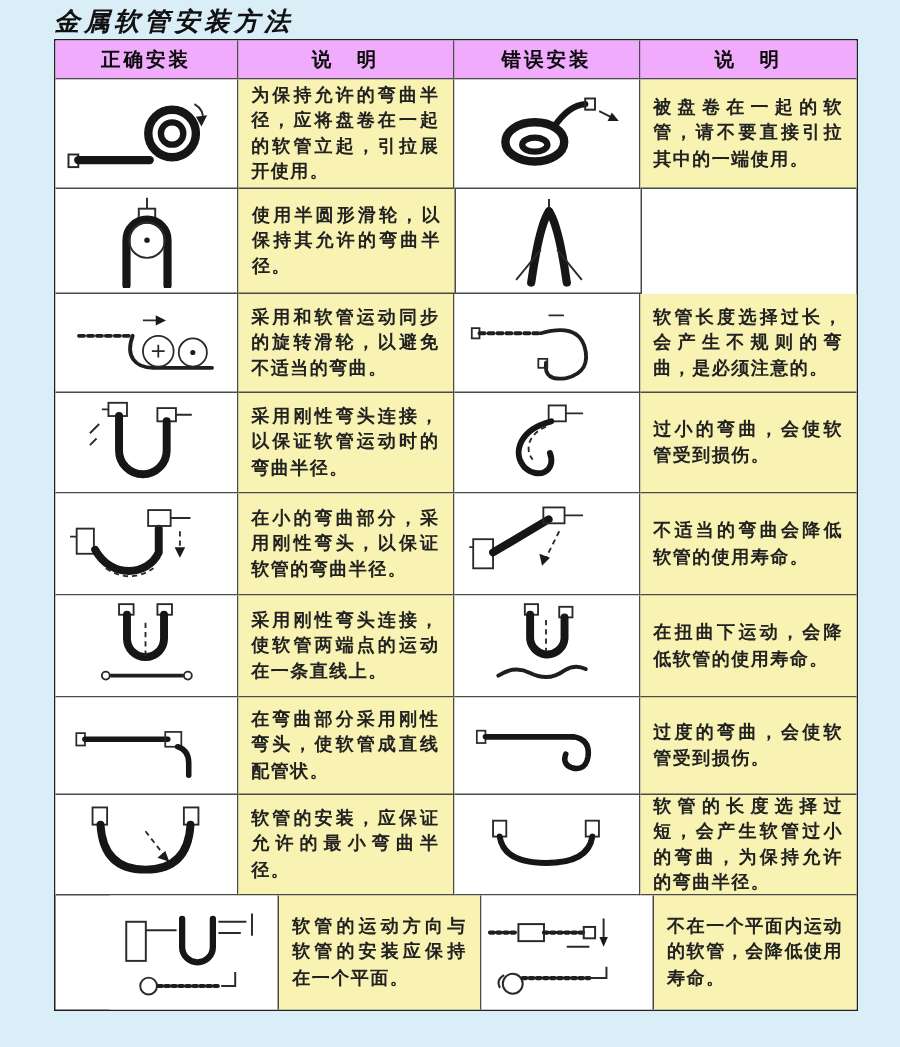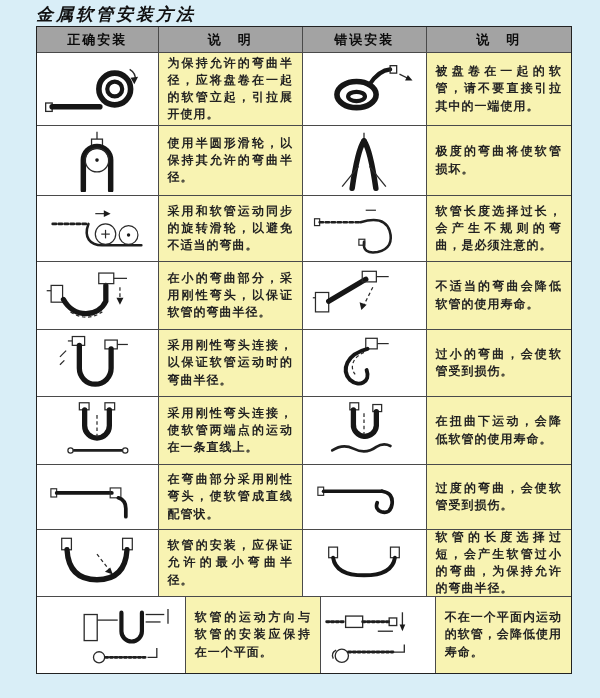--- a/index.html
+++ b/index.html
@@ -30,21 +30,21 @@
     border-right:1px solid #4a4a4a;
     border-bottom:1px solid #4a4a4a;
     overflow:hidden;
   }
   .c1{width:122px;}
   .c2{width:145px;}
   .c3{width:124px;text-align:right;}
   .c4{width:145px;border-right:none;}
   .row:last-child .cell{border-bottom:none;}
   .hcell{
-    background:#a3a3a3;
+    background:#f0abfc;
     display:flex;align-items:center;justify-content:center;
     font-size:13px;font-weight:bold;color:#0b0b0b;
     height:26px;letter-spacing:2px;
   }
   .img{
     background:#ffffff;
     display:flex;align-items:center;justify-content:center;
   }
   .desc{
     background:#f8f3b2;
@@ -118,21 +118,20 @@
     <div class="cell desc c2">使用半圆形滑轮，以保持其允许的弯曲半径。</div>
     <div class="cell img c3">
       <svg width="112" height="62" viewBox="0 0 120 68">
         <line x1="60" y1="3" x2="60" y2="12" class="thin"></line>
         <path d="M47,64 Q53,22 60,12" class="hose"></path>
         <path d="M73,64 Q67,22 60,12" class="hose"></path>
         <line x1="36" y1="62" x2="54" y2="40" class="thin"></line>
         <line x1="84" y1="62" x2="66" y2="40" class="thin"></line>
       </svg>
     </div>
-    <div class="cell desc c4">极度的弯曲将使软管损坏。</div>
   </div>
 
   <div class="row r3">
     <div class="cell img c1">
       <svg width="114" height="58" viewBox="0 0 120 68">
         <path d="M8,28 H50" class="mid dash"></path>
         <line x1="58" y1="16" x2="70" y2="16" class="thin"></line>
         <polygon points="76,16 68,12 68,20" class="fillink"></polygon>
         <path d="M50,28 C44,44 52,53 66,53 H112" class="mid"></path>
         <circle cx="70" cy="40" r="12" class="thin"></circle>
@@ -148,20 +147,44 @@
         <rect x="2" y="22" width="6" height="8" class="thin"></rect>
         <path d="M8,26 H56" class="mid dash"></path>
         <line x1="62" y1="12" x2="74" y2="12" class="thin"></line>
         <path d="M56,26 q28,-8 34,10 q6,20 -14,25 q-18,3 -16,-12" class="mid"></path>
         <rect x="54" y="46" width="7" height="7" class="thin"></rect>
       </svg>
     </div>
     <div class="cell desc c4">软管长度选择过长，会产生不规则的弯曲，是必须注意的。</div>
   </div>
 
+  <div class="row r5">
+    <div class="cell img c1">
+      <svg width="112" height="60" viewBox="0 0 120 68">
+        <rect x="32" y="4" width="14" height="10" class="thin"></rect>
+        <line x1="27" y1="9" x2="32" y2="9" class="thin"></line>
+        <rect x="69" y="8" width="14" height="10" class="thin"></rect>
+        <line x1="83" y1="13" x2="95" y2="13" class="thin"></line>
+        <path d="M40,14 V40 A18,18 0 0 0 76,40 V18" class="hose"></path>
+        <path d="M25,20 l-7,7" class="thin"></path>
+        <path d="M23,31 l-5,5" class="thin"></path>
+      </svg>
+    </div>
+    <div class="cell desc c2">采用刚性弯头连接，以保证软管运动时的弯曲半径。</div>
+    <div class="cell img c3">
+      <svg width="112" height="60" viewBox="0 0 120 68">
+        <rect x="62" y="6" width="13" height="12" class="thin"></rect>
+        <line x1="75" y1="12" x2="88" y2="12" class="thin"></line>
+        <path d="M64,18 C40,24 34,42 44,53 C54,62 68,56 63,42" class="hose2"></path>
+        <path d="M60,22 C46,28 44,40 50,47" class="thin dash"></path>
+      </svg>
+    </div>
+    <div class="cell desc c4">过小的弯曲，会使软管受到损伤。</div>
+  </div>
+
   <div class="row r4">
     <div class="cell img c1">
       <svg width="112" height="60" viewBox="0 0 120 68">
         <rect x="8" y="22" width="13" height="19" class="thin"></rect>
         <line x1="3" y1="28" x2="8" y2="28" class="thin"></line>
         <path d="M22,38 C34,60 62,58 70,40 L70,22" class="hose"></path>
         <rect x="62" y="8" width="17" height="12" class="thin"></rect>
         <line x1="79" y1="14" x2="94" y2="14" class="thin"></line>
         <path d="M86,24 V38" class="thin dash"></path>
         <polygon points="86,44 82,36 90,36" class="fillink"></polygon>
@@ -174,44 +197,20 @@
         <rect x="5" y="30" width="15" height="22" class="thin"></rect>
         <line x1="2" y1="36" x2="5" y2="36" class="thin"></line>
         <path d="M20,40 L62,15" class="hose"></path>
         <rect x="58" y="6" width="16" height="12" class="thin"></rect>
         <line x1="74" y1="12" x2="88" y2="12" class="thin"></line>
         <path d="M70,24 L60,44" class="thin dash"></path>
         <polygon points="57,50 55,41 63,44" class="fillink"></polygon>
       </svg>
     </div>
     <div class="cell desc c4">不适当的弯曲会降低软管的使用寿命。</div>
-  </div>
-
-  <div class="row r5">
-    <div class="cell img c1">
-      <svg width="112" height="60" viewBox="0 0 120 68">
-        <rect x="32" y="4" width="14" height="10" class="thin"></rect>
-        <line x1="27" y1="9" x2="32" y2="9" class="thin"></line>
-        <rect x="69" y="8" width="14" height="10" class="thin"></rect>
-        <line x1="83" y1="13" x2="95" y2="13" class="thin"></line>
-        <path d="M40,14 V40 A18,18 0 0 0 76,40 V18" class="hose"></path>
-        <path d="M25,20 l-7,7" class="thin"></path>
-        <path d="M23,31 l-5,5" class="thin"></path>
-      </svg>
-    </div>
-    <div class="cell desc c2">采用刚性弯头连接，以保证软管运动时的弯曲半径。</div>
-    <div class="cell img c3">
-      <svg width="112" height="60" viewBox="0 0 120 68">
-        <rect x="62" y="6" width="13" height="12" class="thin"></rect>
-        <line x1="75" y1="12" x2="88" y2="12" class="thin"></line>
-        <path d="M64,18 C40,24 34,42 44,53 C54,62 68,56 63,42" class="hose2"></path>
-        <path d="M60,22 C46,28 44,40 50,47" class="thin dash"></path>
-      </svg>
-    </div>
-    <div class="cell desc c4">过小的弯曲，会使软管受到损伤。</div>
   </div>
 
   <div class="row r6">
     <div class="cell img c1">
       <svg width="112" height="60" viewBox="0 0 120 68">
         <rect x="40" y="2" width="11" height="8" class="thin"></rect>
         <rect x="69" y="2" width="11" height="8" class="thin"></rect>
         <path d="M46,10 V28 A14,14 0 0 0 74,28 V10" class="hose"></path>
         <path d="M60,16 V42" class="thin dash"></path>
         <line x1="34" y1="56" x2="88" y2="56" class="mid"></line>

